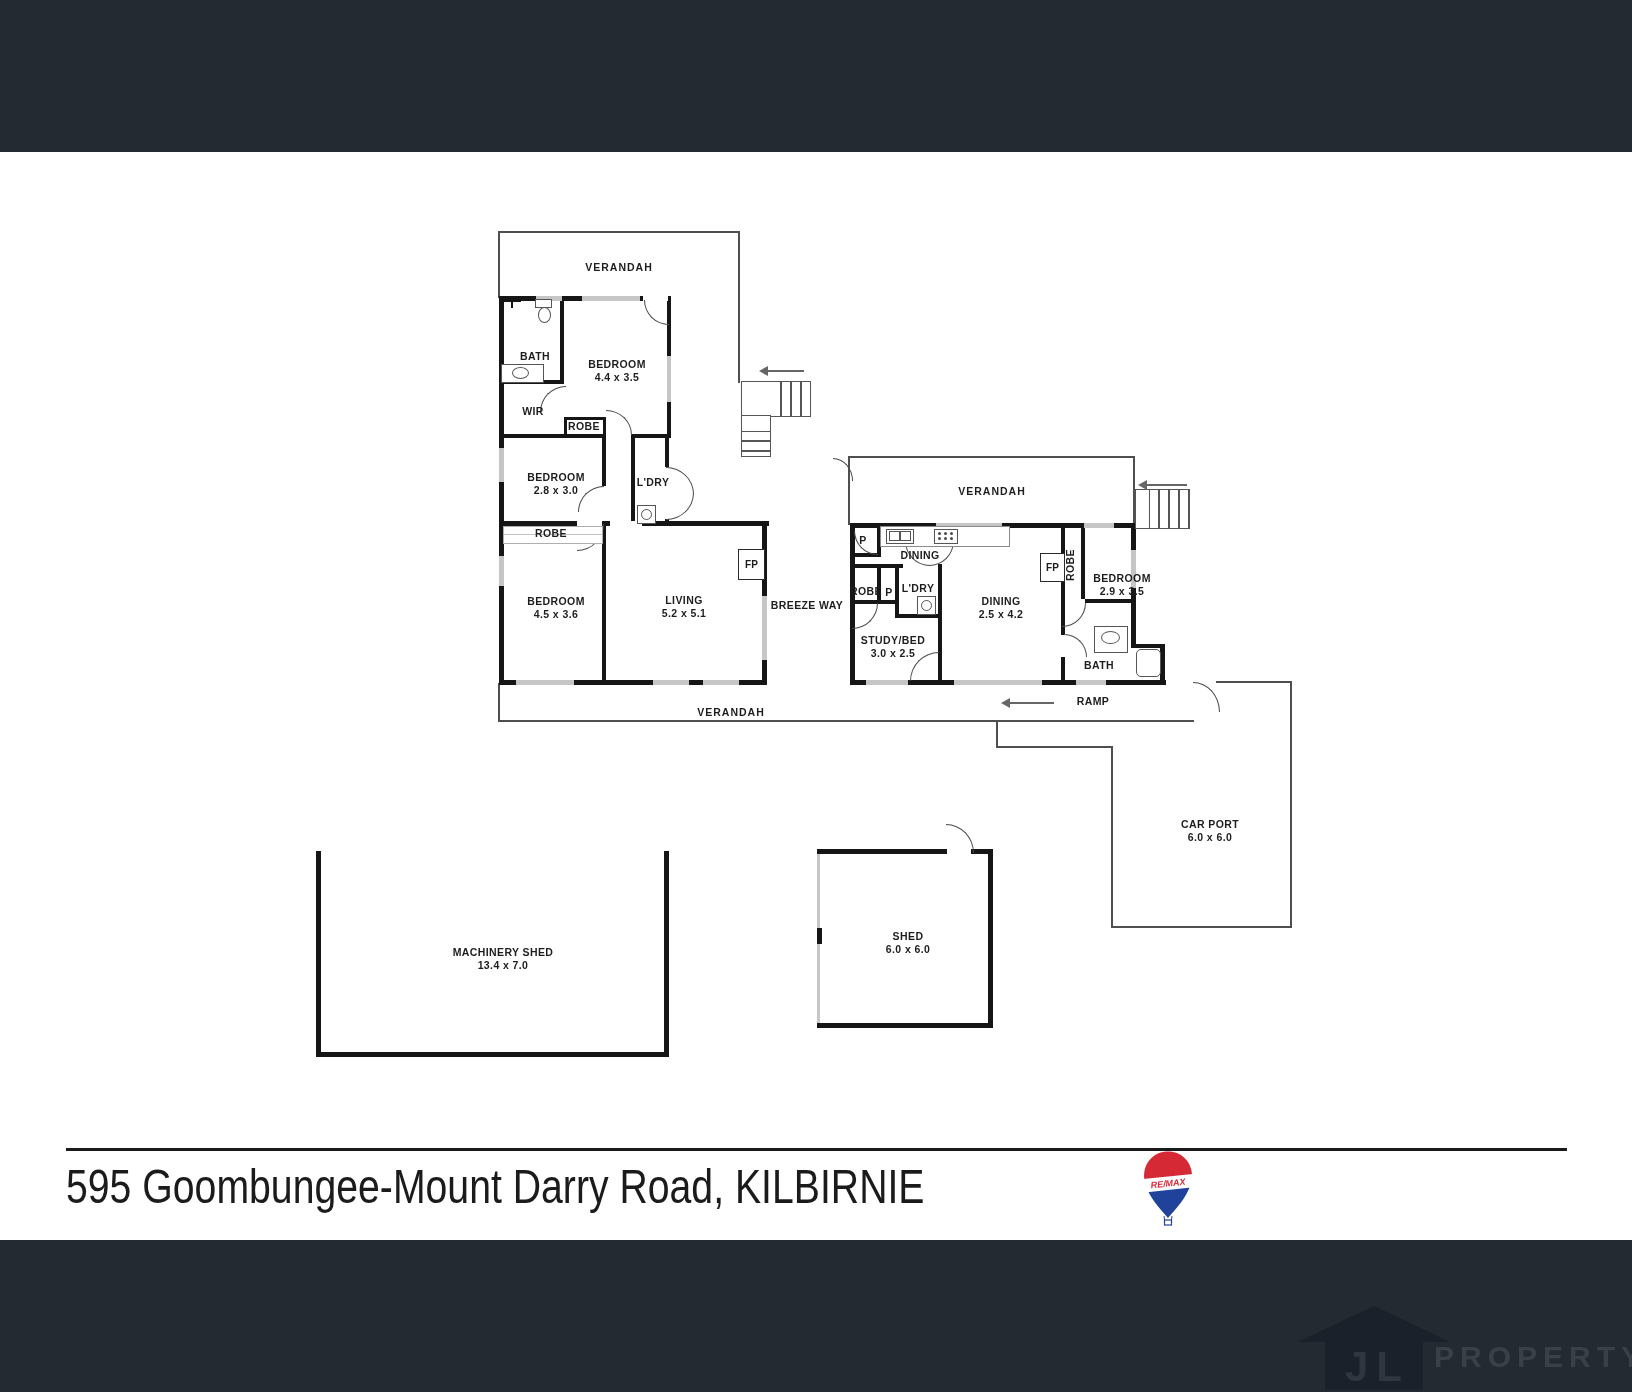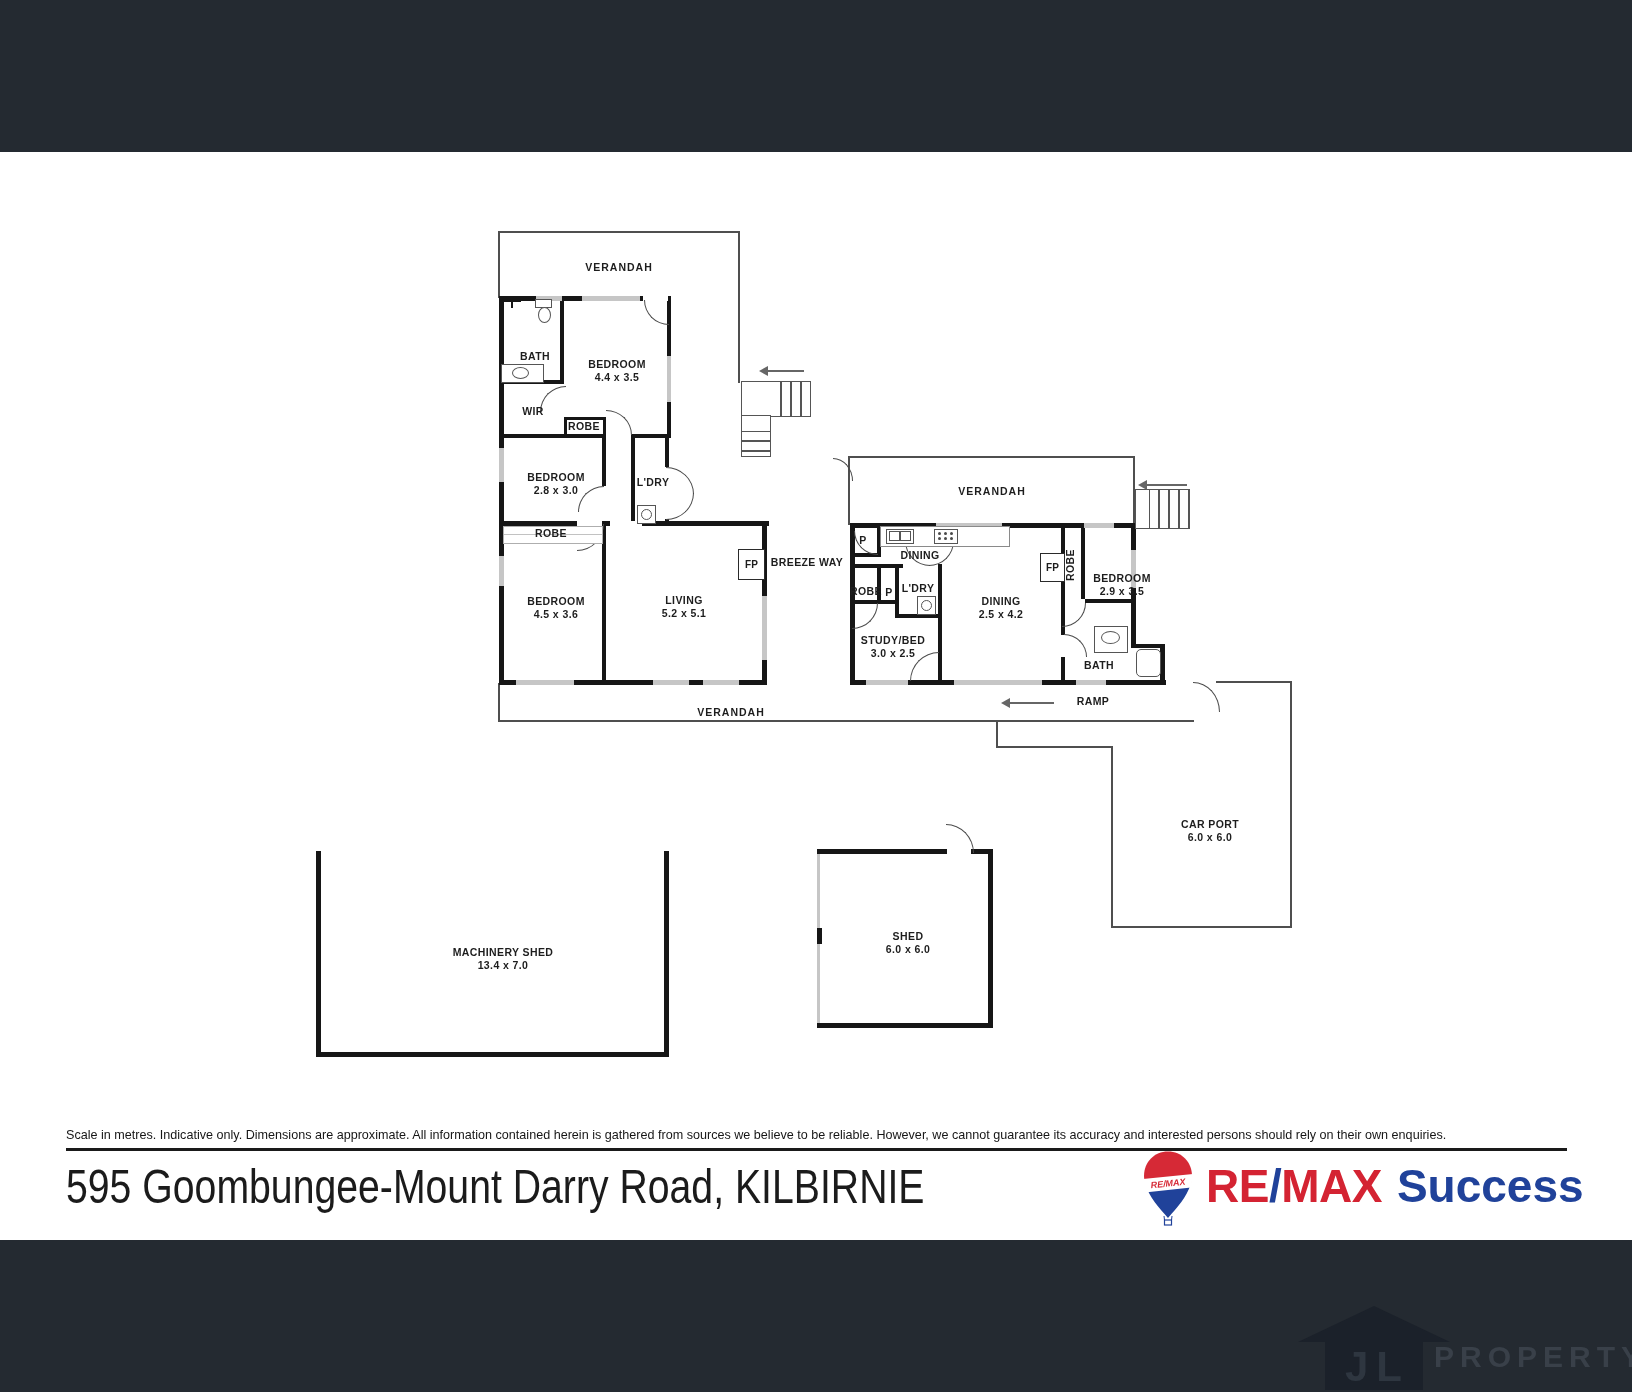--- a/index.html
+++ b/index.html
@@ -206,56 +206,52 @@
     <div class="lbl sp" style="left:619px;top:268px">VERANDAH</div>
     <div class="lbl" style="left:535px;top:357px">BATH</div>
     <div class="lbl" style="left:617px;top:371px"><span>BEDROOM</span><span class="dim">4.4 x 3.5</span></div>
     <div class="lbl" style="left:533px;top:412px">WIR</div>
     <div class="lbl" style="left:584px;top:427px">ROBE</div>
     <div class="lbl" style="left:556px;top:484px"><span>BEDROOM</span><span class="dim">2.8 x 3.0</span></div>
     <div class="lbl" style="left:653px;top:483px">L'DRY</div>
     <div class="lbl" style="left:551px;top:534px">ROBE</div>
     <div class="lbl" style="left:556px;top:608px"><span>BEDROOM</span><span class="dim">4.5 x 3.6</span></div>
     <div class="lbl" style="left:684px;top:607px"><span>LIVING</span><span class="dim">5.2 x 5.1</span></div>
-    <div class="lbl" style="left:807px;top:563px">BREEZE WAY</div>
+    <div class="lbl" style="left:807px;top:606px">BREEZE WAY</div>
     <div class="lbl sp" style="left:992px;top:492px">VERANDAH</div>
     <div class="lbl" style="left:863px;top:541px">P</div>
     <div class="lbl" style="left:920px;top:556px">DINING</div>
     <div class="lbl" style="left:866px;top:592px">ROBE</div>
     <div class="lbl" style="left:889px;top:593px">P</div>
     <div class="lbl" style="left:918px;top:589px">L'DRY</div>
     <div class="lbl" style="left:893px;top:647px"><span>STUDY/BED</span><span class="dim">3.0 x 2.5</span></div>
     <div class="lbl" style="left:1001px;top:608px"><span>DINING</span><span class="dim">2.5 x 4.2</span></div>
     <div class="lbl rot" style="left:1071px;top:565px">ROBE</div>
     <div class="lbl" style="left:1122px;top:585px"><span>BEDROOM</span><span class="dim">2.9 x 3.5</span></div>
     <div class="lbl" style="left:1099px;top:666px">BATH</div>
     <div class="lbl" style="left:1093px;top:702px">RAMP</div>
     <div class="lbl sp" style="left:731px;top:713px">VERANDAH</div>
     <div class="lbl" style="left:1210px;top:831px"><span>CAR PORT</span><span class="dim">6.0 x 6.0</span></div>
     <div class="lbl" style="left:503px;top:959px"><span>MACHINERY SHED</span><span class="dim">13.4 x 7.0</span></div>
     <div class="lbl" style="left:908px;top:943px"><span>SHED</span><span class="dim">6.0 x 6.0</span></div>
   </div>
 
-  <div class="disclaimer">Scale in metres. Indicative only. Dimensions are approximate. All information contained herein is gathered from sources we believe to be reliable. However, we cannot guarantee its accuracy and interested persons should rely on their own enquiries.</div>
   <div class="rule"></div>
   <div class="address">595 Goombungee-Mount Darry Road, KILBIRNIE</div>
 
   <svg class="balloon" width="54" height="78" viewBox="0 0 54 78">
     <path d="M27,1.5 C40.5,1.5 51,12 51,26 C51,28.5 50.6,31 49.9,33.5 L4.1,33.5 C3.4,31 3,28.5 3,26 C3,12 13.5,1.5 27,1.5 Z" fill="#d62936"></path>
     <path d="M49.9,33.5 C45.5,48 36,57.5 27,68 C18,57.5 8.5,48 4.1,33.5 Z" fill="#20429a"></path>
     <path d="M2,29 L52,24 L50.2,37.5 L3.8,42.5 Z" fill="#ffffff"></path>
     <text x="27" y="36.5" text-anchor="middle" font-family="Liberation Sans, sans-serif" font-size="9" font-weight="bold" font-style="italic" fill="#d62936" transform="rotate(-6 27 33)">RE/MAX</text>
     <rect x="23.5" y="70" width="7" height="5" fill="none" stroke="#20429a" stroke-width="1.2"></rect>
     <line x1="23" y1="66" x2="23.5" y2="70" stroke="#20429a" stroke-width="1"></line>
     <line x1="31" y1="66" x2="30.5" y2="70" stroke="#20429a" stroke-width="1"></line>
   </svg>
 
-  <div class="brand-line">
-    <span class="bred">RE</span><span class="bblue">/</span><span class="bred">MAX</span><span class="boffice">Success</span>
-  </div>
 
   <div class="bar bottombar"></div>
 
   <svg class="house-svg" width="152" height="86" viewBox="0 0 152 86">
     <polygon points="76,2 152,38 0,38" fill="#1b212a"></polygon>
     <rect x="27" y="33" width="98" height="53" fill="#1b212a"></rect>
     <text x="47" y="77" font-family="Liberation Sans, sans-serif" font-size="42" font-weight="bold" letter-spacing="8" fill="#2e3640">JL</text>
   </svg>
   <div class="wm-text">PROPERTY</div>
 

